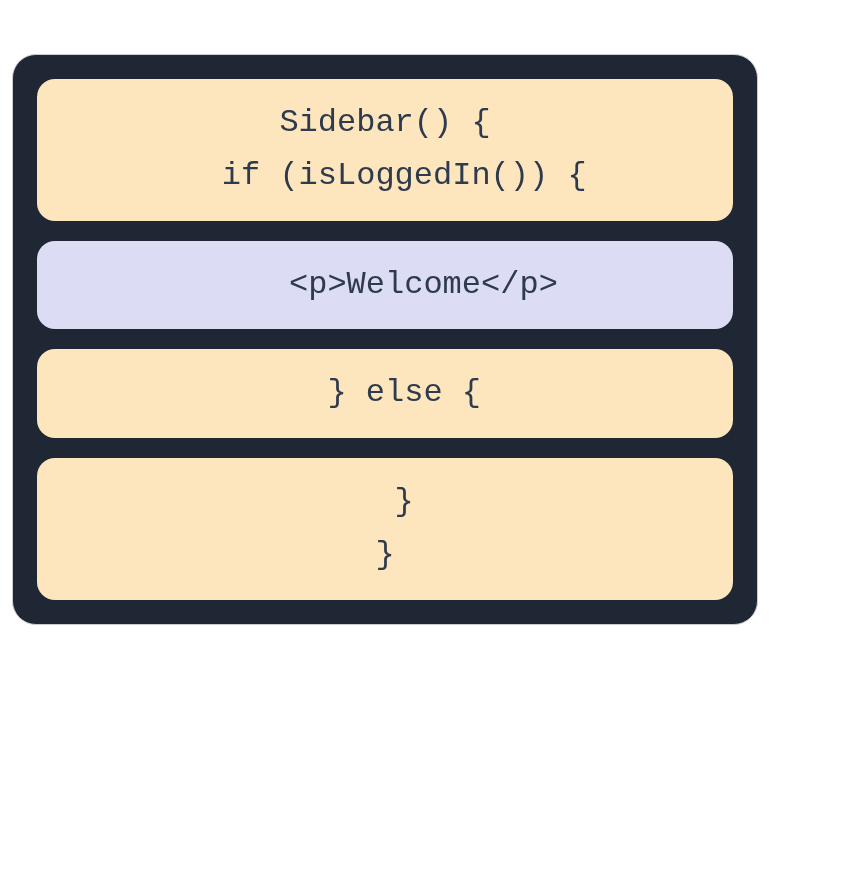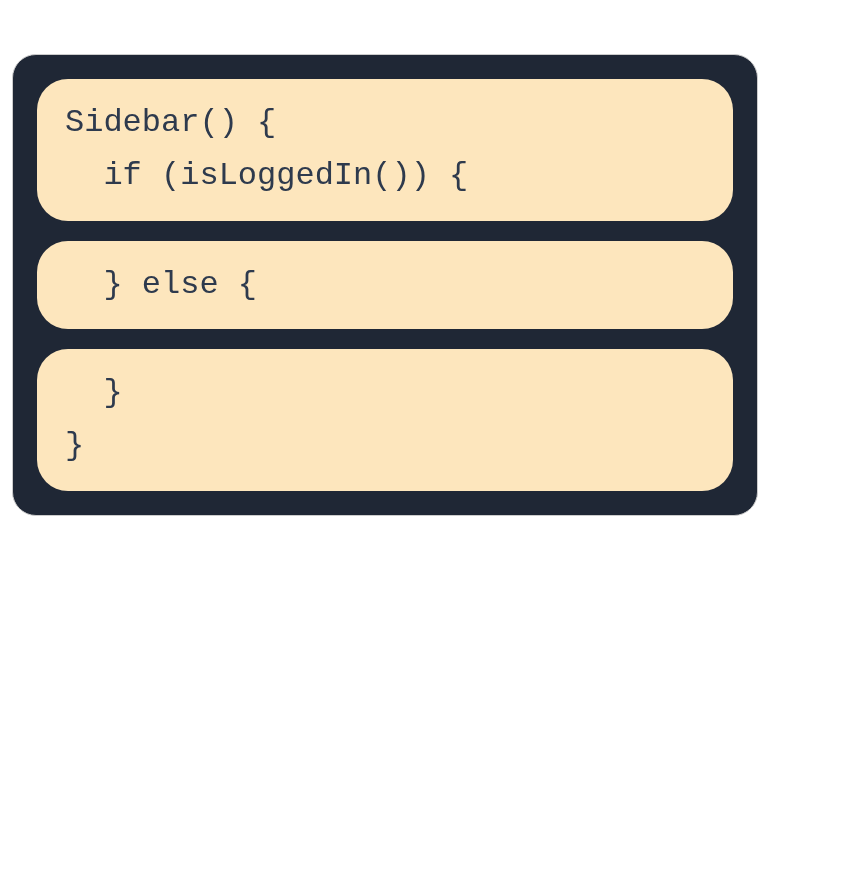--- a/index.html
+++ b/index.html
@@ -18,44 +18,46 @@
       width: 746px;
       background: #1f2735;
       border-radius: 24px;
       padding: 24px;
       margin-top: 54px;
       margin-left: 12px;
       border: 1px solid #ccc;
     }
     
     .code-block {
-      border-radius: 31px;
+      border-radius: 18px;
       padding: 18px 28px;
       margin-bottom: 20px;
       font-size: 32px;
       line-height: 1.65;
       color: #2e3a4d;
       white-space: pre;
       font-weight: 400;
+      text-align: center;
     }
     
     .code-block:last-child {
       margin-bottom: 0;
     }
     
     .code-block.orange {
       background: #fde6bd;
     }
     
     .code-block.blue {
       background: #dcddf4;
     }
   </style>
 </head>
 <body>
 
 <div class="container">
   <div class="code-block orange">Sidebar() {
   if (isLoggedIn()) {</div>
+  <div class="code-block blue">    &lt;p&gt;Welcome&lt;/p&gt;</div>
   <div class="code-block orange">  } else {</div>
   <div class="code-block orange">  }
 }</div>
 </div>
 
 </body></html>

